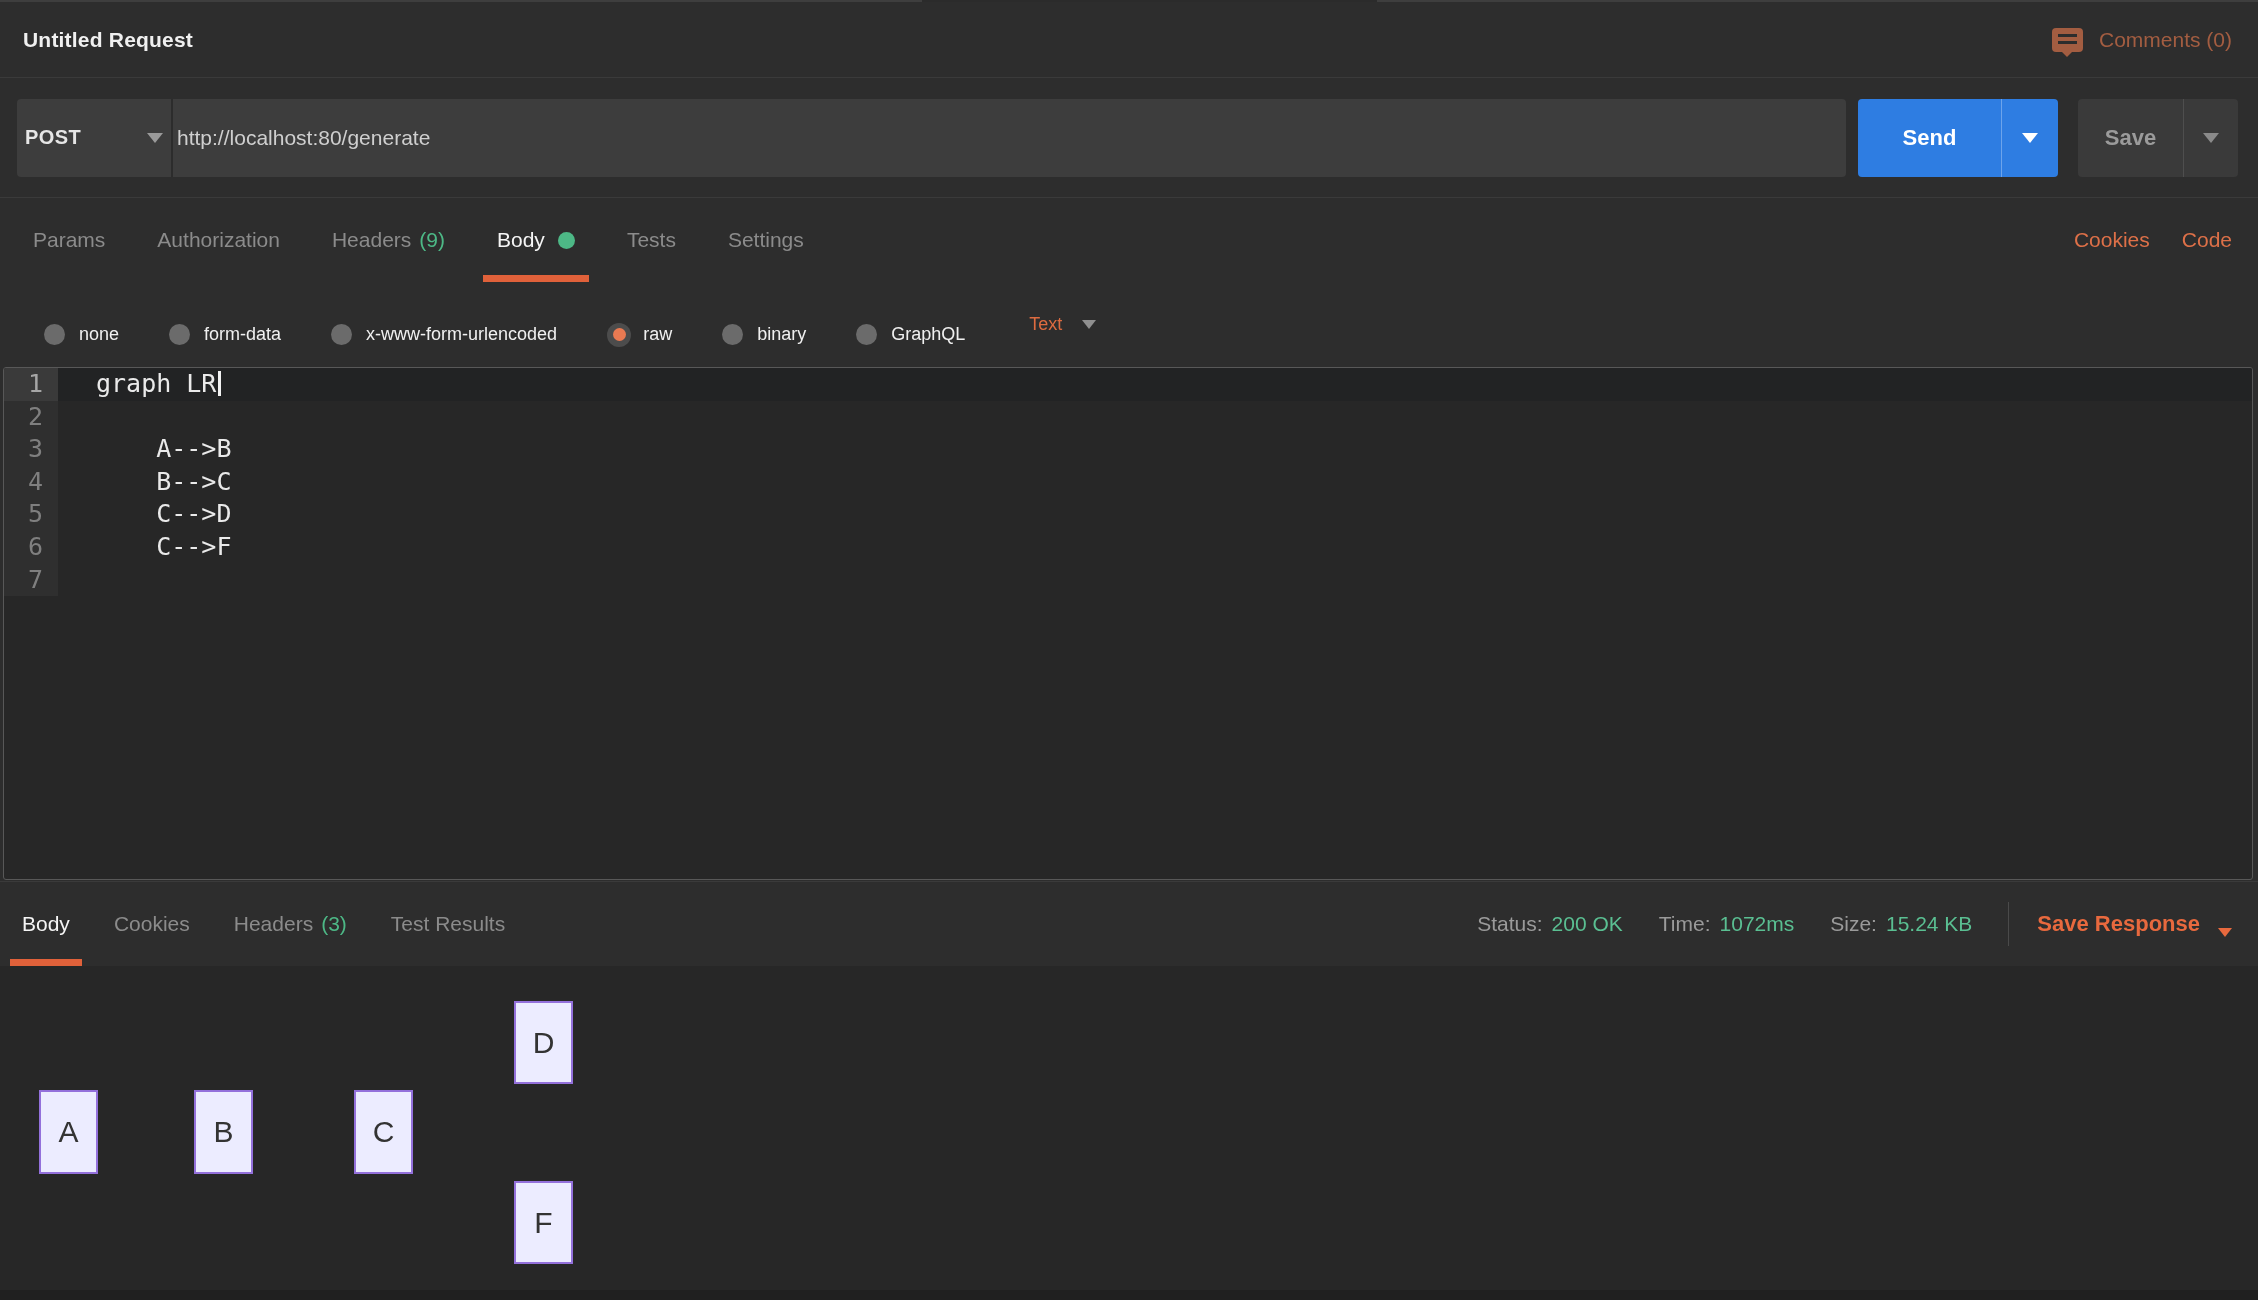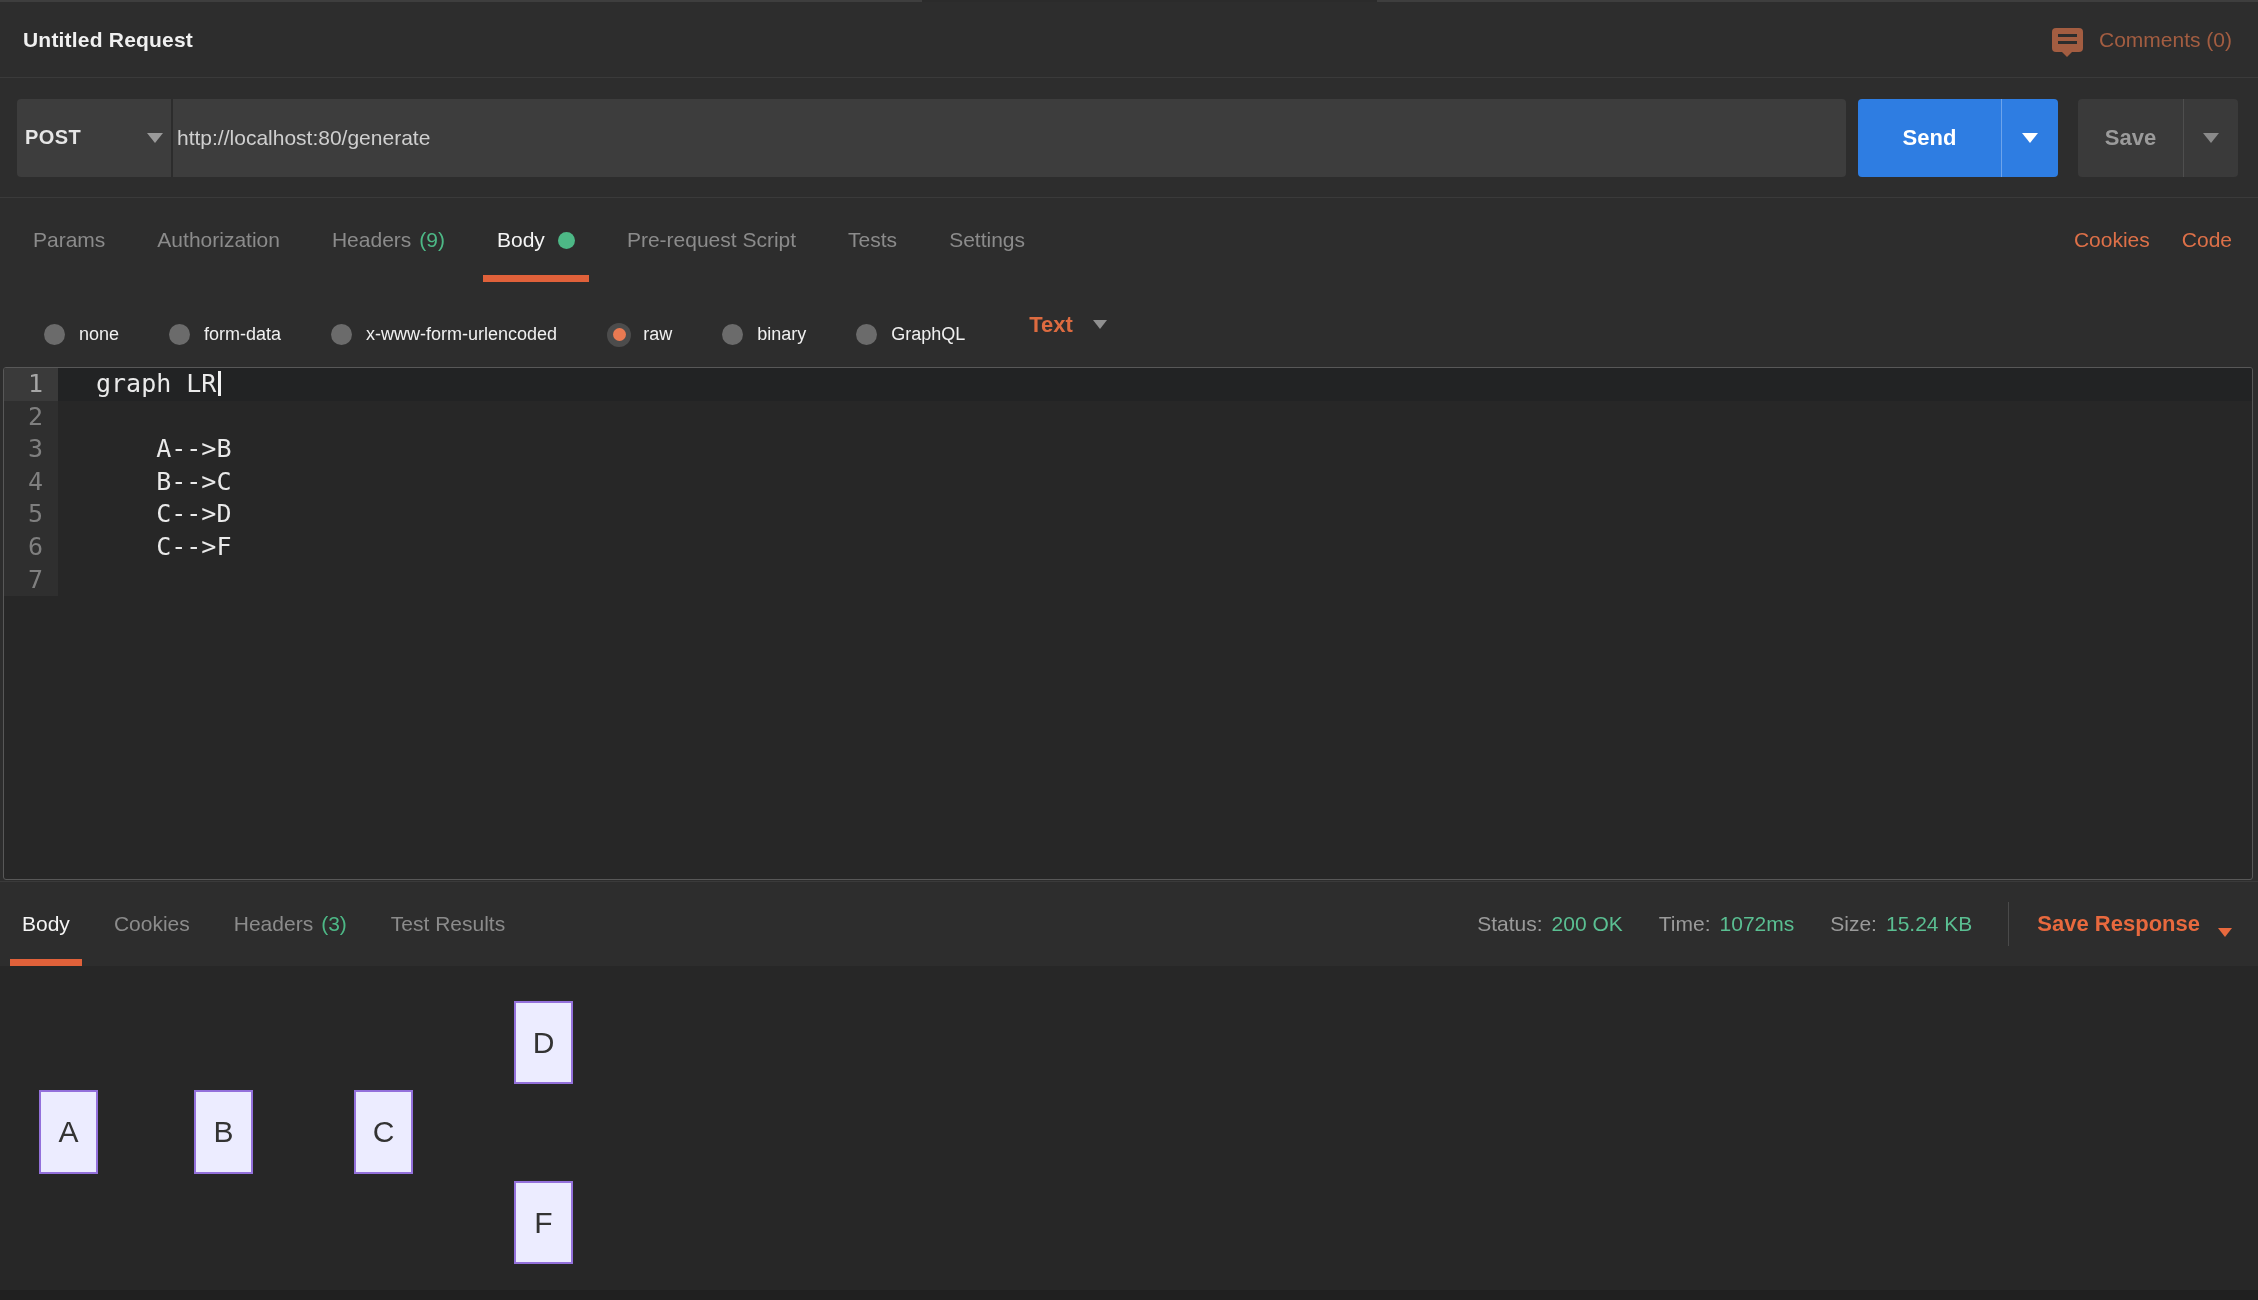--- a/index.html
+++ b/index.html
@@ -51,21 +51,21 @@
   .tlink{color:#dd7048;font-size:21px;cursor:pointer;}
 
   
   .radiorow{position:absolute;top:282px;left:0;right:0;height:85px;display:flex;align-items:center;
             padding-left:44px;box-sizing:border-box;}
   .radio{display:flex;align-items:center;margin-right:50px;font-size:18px;color:#f0f0f0;cursor:pointer;margin-top:20px;}
   .rcirc{width:21px;height:21px;border-radius:50%;background:#6b6b6b;margin-right:14px;}
   .radio.sel .rcirc{width:24px;height:24px;background:#4c4c4c;position:relative;margin-right:12px;}
   .radio.sel .rcirc::after{content:"";position:absolute;left:5.5px;top:5.5px;width:13px;height:13px;border-radius:50%;background:#ea7a52;}
   .fmt{display:flex;align-items:center;gap:20px;margin-left:14px;cursor:pointer;}
-  .fmt-label{color:#dd6b40;font-size:22px;font-weight:bold;}
+  .fmt-label{color:#dd6b40;font-size:18px;}
   .fmt .chev{border-top-color:#8f8f8f;border-left-width:7px;border-right-width:7px;border-top-width:9px;}
 
   
   .editor{position:absolute;top:367px;left:3px;right:5px;height:513px;background:#272727;
           border:1px solid #585858;border-radius:3px;box-sizing:border-box;overflow:hidden;
           font-family:"DejaVu Sans Mono",monospace;font-size:25px;}
   .eline{display:flex;height:32.6px;line-height:32.6px;}
   .gut{width:54px;background:#2f2f2f;color:#7f7f7f;text-align:right;padding-right:15px;box-sizing:border-box;flex:none;}
   .ecode{flex:1;padding-left:38px;white-space:pre;color:#eaeaea;}
   .eline.active .gut{background:#3a3a3a;color:#a6a6a6;}
@@ -143,23 +143,20 @@
     <div class="tab">
       <span>Headers</span>
       <span class="count">(9)</span>
     </div>
     <div class="tab active">
       <span>Body</span>
       <span class="greendot"></span>
       <span class="underline"></span>
     </div>
     <div class="tab">
-      <span>Pre-request Script</span>
-    </div>
-    <div class="tab">
       <span>Tests</span>
     </div>
     <div class="tab">
       <span>Settings</span>
     </div>
     <div class="tab-links">
       <span class="tlink">Cookies</span>
       <span class="tlink">Code</span>
     </div>
   </div>

